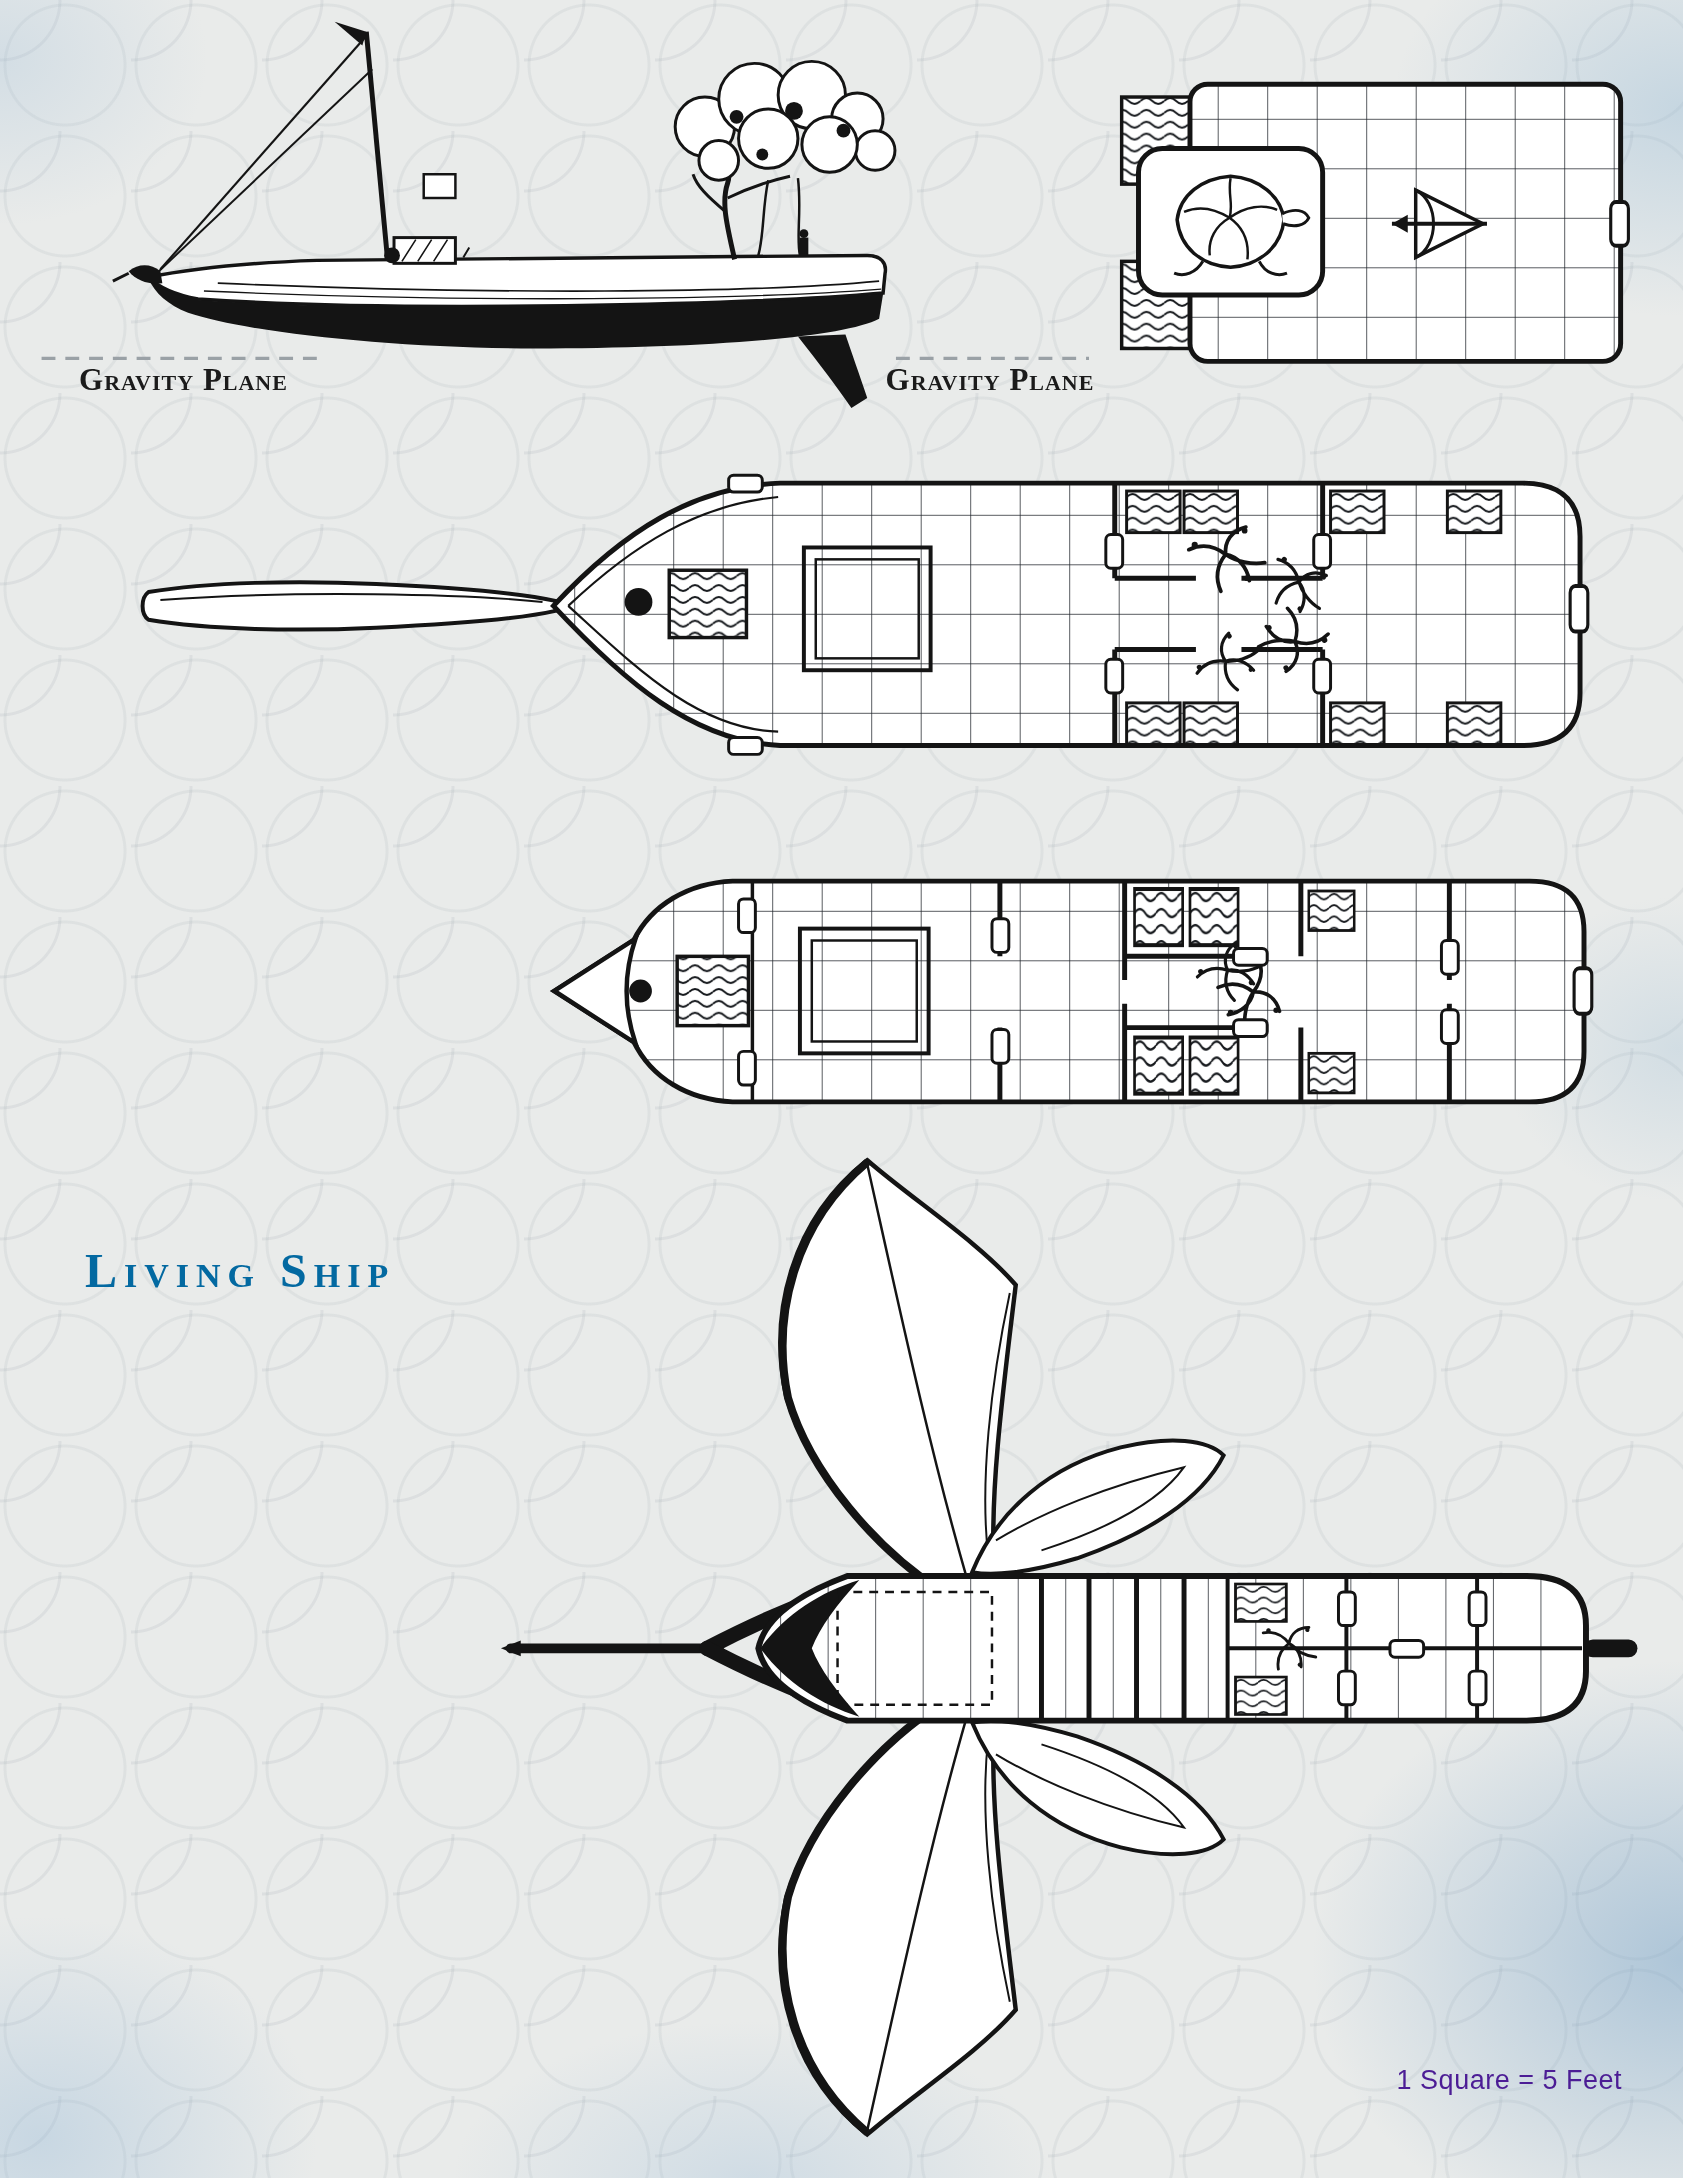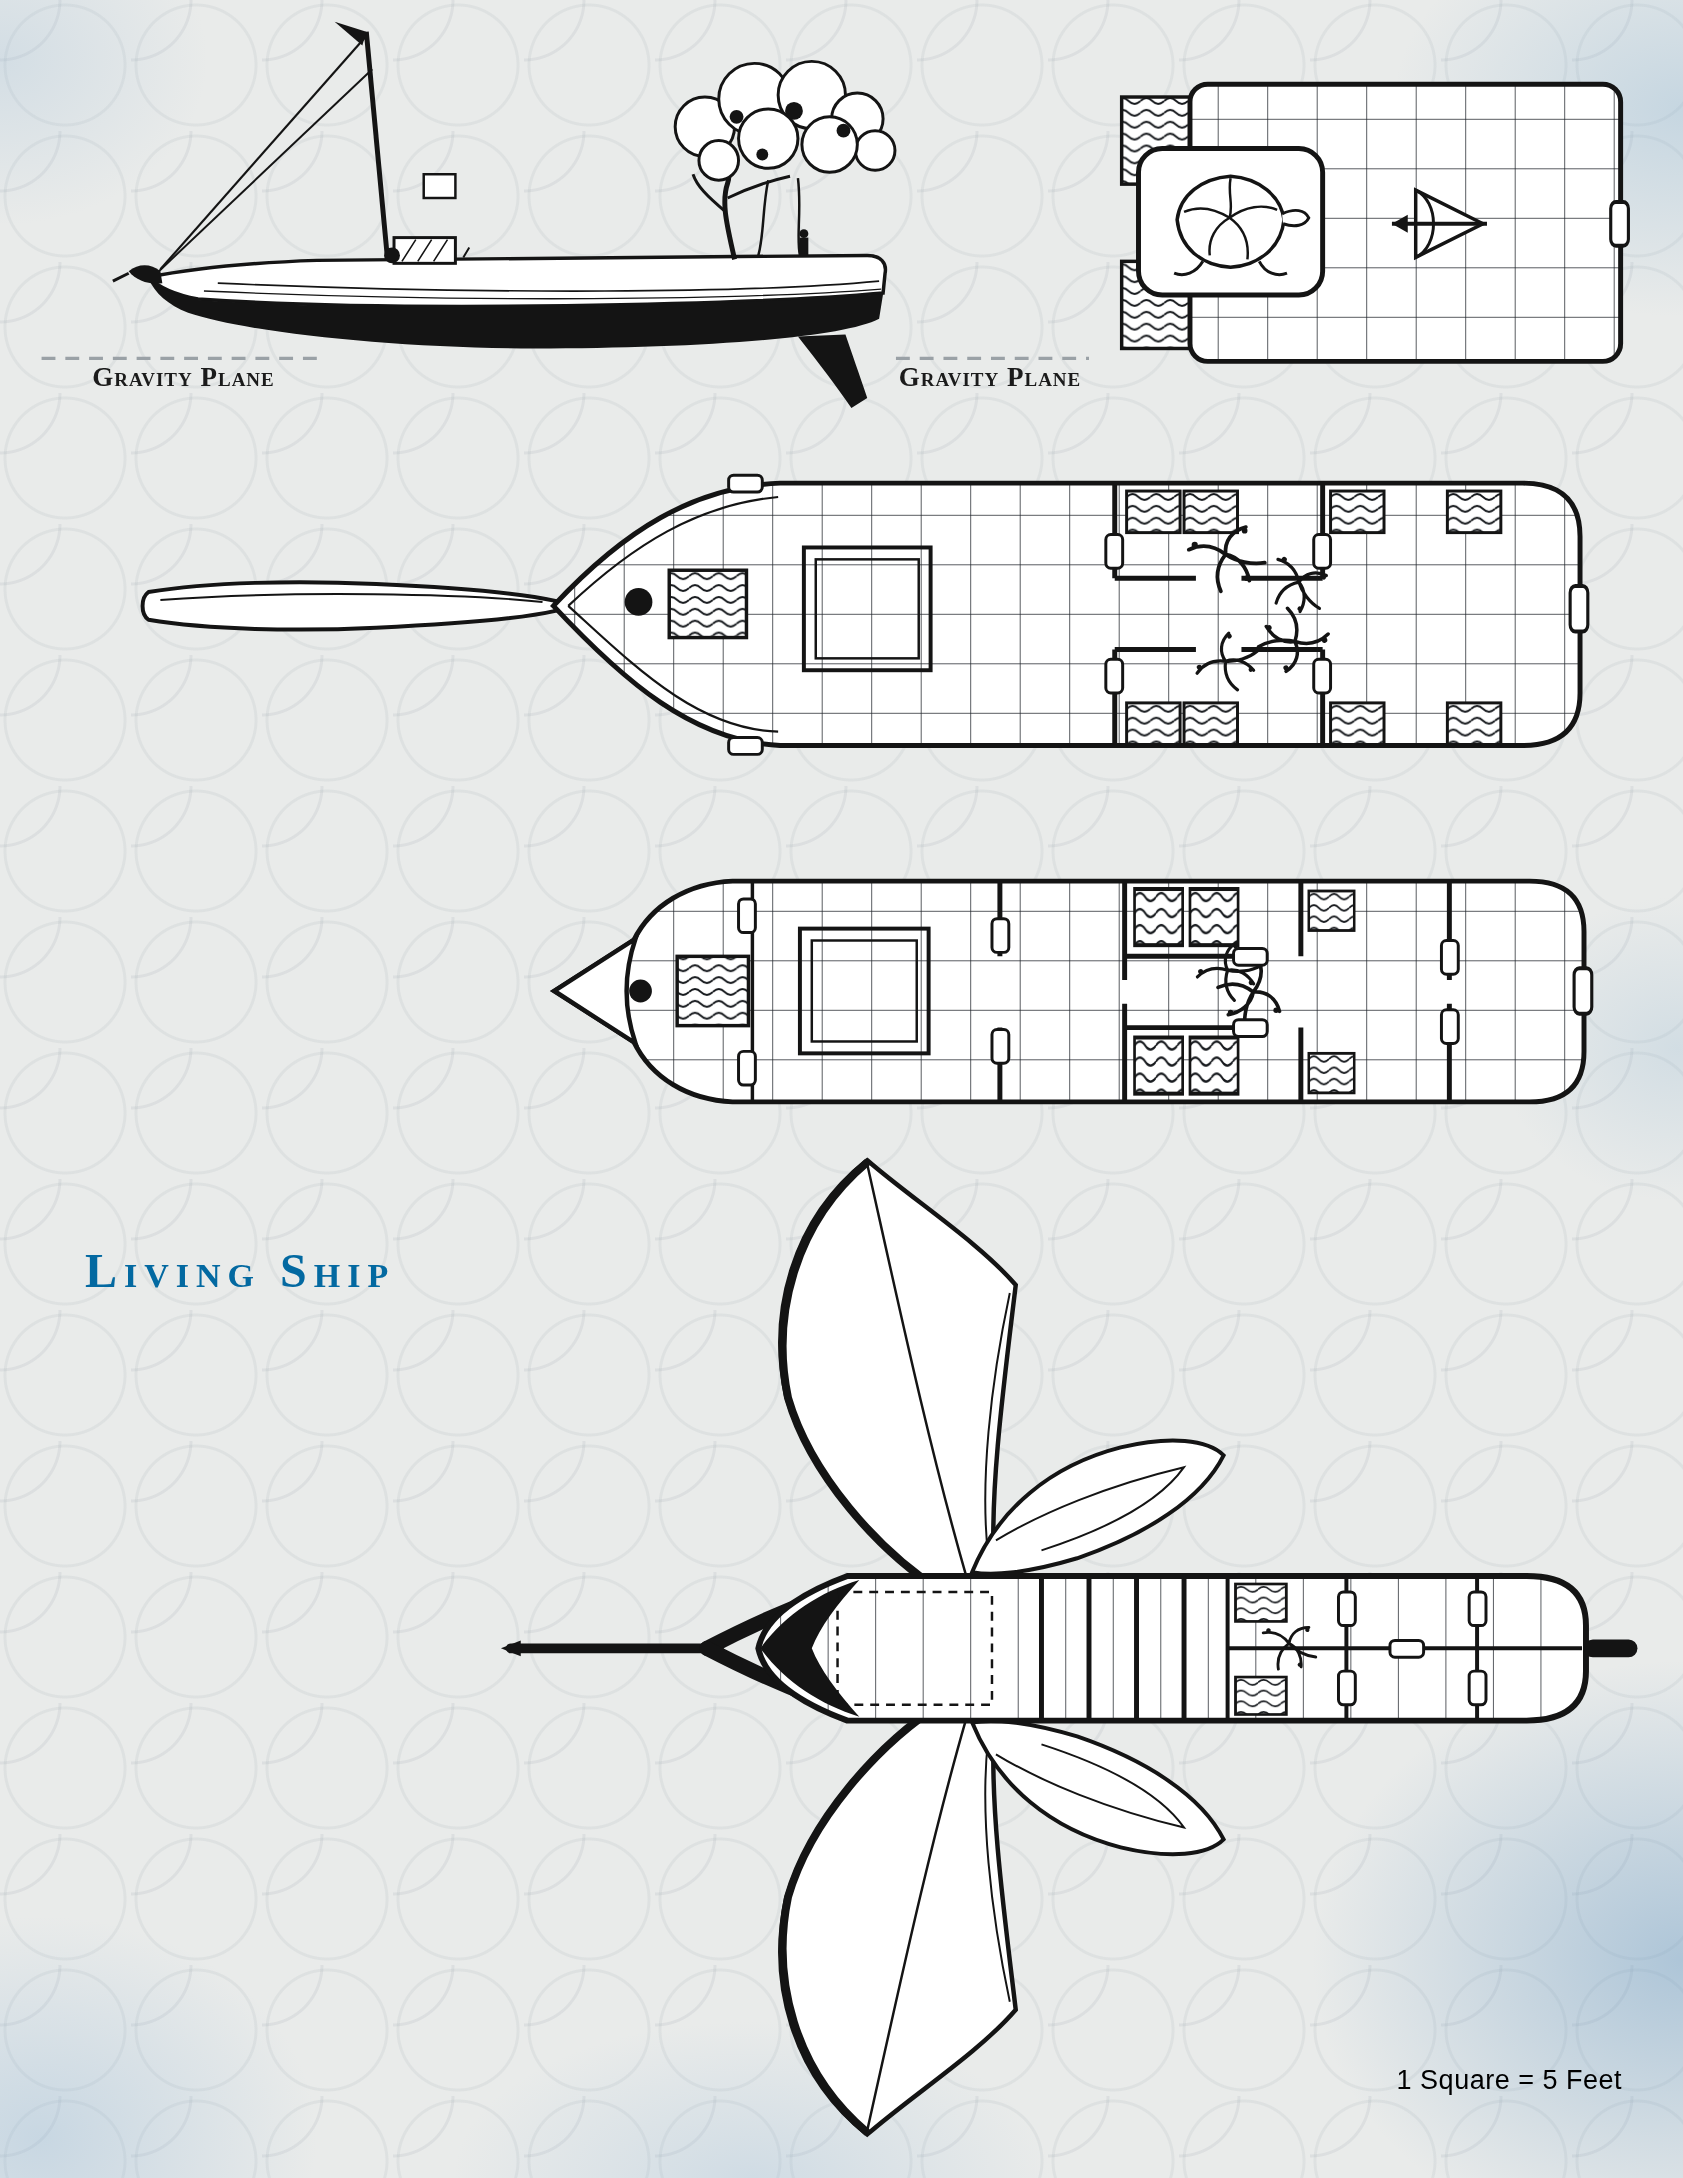--- a/index.html
+++ b/index.html
@@ -23,31 +23,31 @@
       radial-gradient(297px 238px at 0px 59px, rgba(160,190,215,0.30), transparent 70%),
       radial-gradient(257px 218px at 1678px 1049px, rgba(150,185,210,0.28), transparent 70%),
       radial-gradient(515px 416px at 1683px 1960px, rgba(115,160,198,0.50), transparent 72%),
       radial-gradient(396px 317px at 40px 2138px, rgba(150,185,215,0.40), transparent 70%),
       radial-gradient(416px 218px at 752px 2178px, rgba(150,185,215,0.30), transparent 72%);
   }
   svg{position:absolute;left:0;top:0;}
   .label{
     position:absolute;text-align:center;color:#1b1b1b;
     font-family:"Liberation Serif", serif;font-weight:700;
-    font-variant:small-caps;font-size:27px;letter-spacing:1px;
+    font-variant:small-caps;font-size:31px;letter-spacing:1px;
   }
   .gravity-left{left:40px;top:362px;width:287px;}
   .gravity-right{left:871px;top:362px;width:238px;}
   .ship-title{
     position:absolute;left:85px;top:1243px;color:#0369a1;
     font-family:"Liberation Serif", serif;font-weight:600;
     font-variant:small-caps;font-size:48px;letter-spacing:7px;white-space:nowrap;
   }
   .scale-note{
-    position:absolute;right:61px;top:2065px;color:#000000;
+    position:absolute;right:61px;top:2065px;color:#4c1d95;
     font-family:"Liberation Sans", sans-serif;font-weight:500;
     font-size:27px;letter-spacing:0.5px;white-space:nowrap;
   }
 </style>
 </head>
 <body>
 
 <div class="paper"></div>
 <div class="wash"></div>
 

